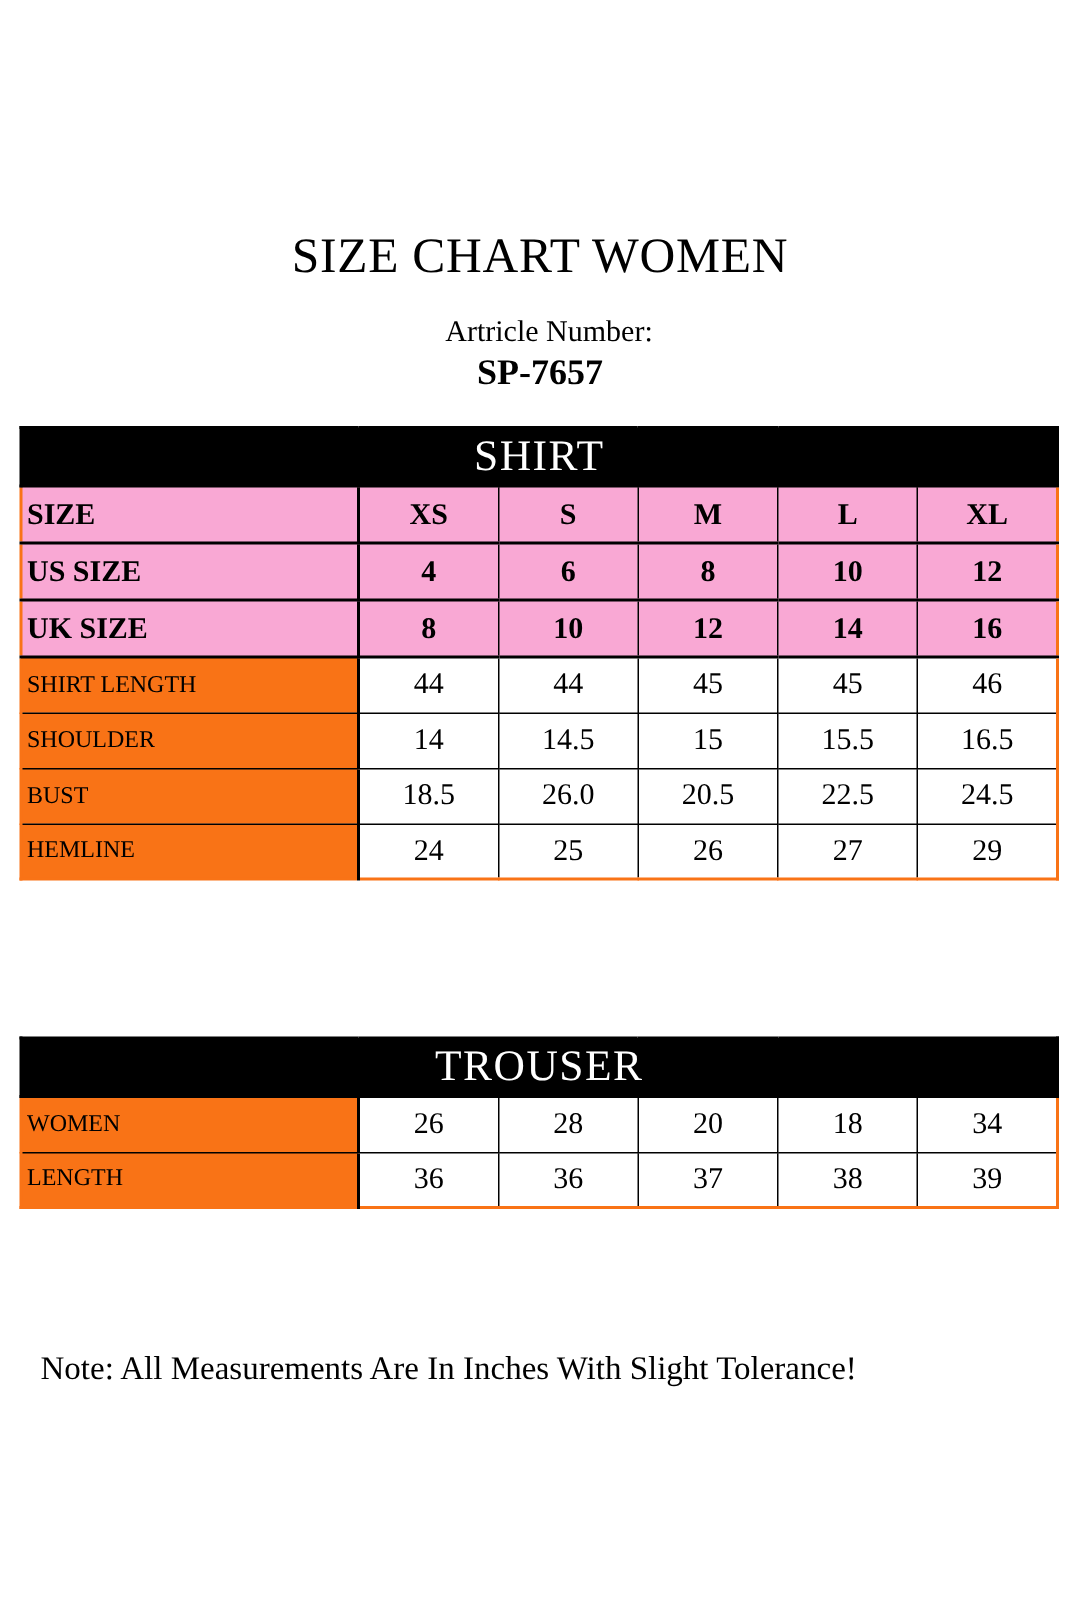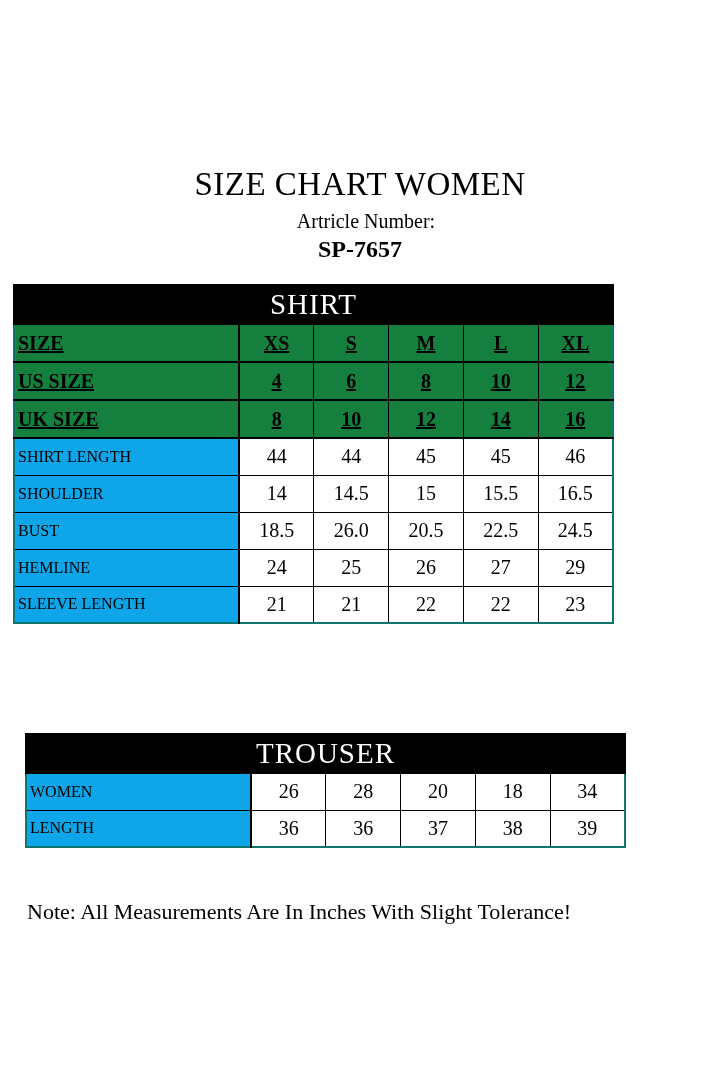--- a/index.html
+++ b/index.html
@@ -6,40 +6,40 @@
   html, body { background: #ffffff; }
   body {
     width: 720px; height: 1080px;
     position: relative;
     font-family: "Liberation Serif", "DejaVu Serif", serif;
     color: #000000;
     overflow: hidden;
   }
 
   .page-title {
-    position: absolute; top: 166px; left: 0; width: 720px;
+    position: absolute; top: 153px; left: 0; width: 720px;
     text-align: center; font-size: 33px; letter-spacing: 0.5px; font-family: Liberation Serif, serif;
   }
   .article-label {
     position: absolute; top: 210px; left: 0; width: 720px;
     text-align: center; font-size: 20px; padding-left: 12px;
   }
   .article-number {
     position: absolute; top: 236px; left: 0; width: 720px;
     text-align: center; font-size: 24px; font-weight: bold;
   }
 
   table.size-table {
     border-collapse: collapse;
     table-layout: fixed;
-    width: 601px;
-    border: 2px solid #0f766e;
+    width: 693px;
+    border: 2px solid #f97316;
   }
   .shirt-table-pos   { position: absolute; top: 284px; left: 13px; }
-  .trouser-table-pos { position: absolute; top: 733px; left: 13px; margin-left: 12px; }
+  .trouser-table-pos { position: absolute; top: 691px; left: 13px; }
 
   col.label-col { width: 225px; }
 
   td.band-cell {
     background: #000000; color: #ffffff;
     text-align: center; vertical-align: middle;
     height: 39px; font-size: 29px; letter-spacing: 1px;
     border: 2px solid #000000;
   }
 
@@ -47,30 +47,29 @@
     border: 1px solid #000000;
     height: 37px;
     text-align: center; vertical-align: middle;
     font-size: 20px;
     background: #ffffff;
   }
 
   td.label {
     text-align: left;
     padding-left: 3px;
-    background: #0ea5e9;
+    background: #f97316;
     border-right: 2px solid #000000;
   }
 
   tr.size-row td.cell {
-    background: #15803d;
+    background: #f9a8d4;
     font-weight: bold;
     height: 38px;
     border-bottom-width: 2px;
-    text-decoration: underline;
   }
   tr.size-row td.label-regular { font-weight: normal; }
 
   td.label-small { font-size: 16px; font-weight: normal; }
 
   .note {
     position: absolute; top: 899px; left: 27px;
     font-size: 22px;
   }
 </style>
@@ -143,28 +142,20 @@
       <td class="cell">24.5</td>
     </tr>
     <tr>
       <td class="cell label label-small">HEMLINE</td>
       <td class="cell">24</td>
       <td class="cell">25</td>
       <td class="cell">26</td>
       <td class="cell">27</td>
       <td class="cell">29</td>
     </tr>
-    <tr>
-      <td class="cell label label-small">SLEEVE LENGTH</td>
-      <td class="cell">21</td>
-      <td class="cell">21</td>
-      <td class="cell">22</td>
-      <td class="cell">22</td>
-      <td class="cell">23</td>
-    </tr>
   </tbody>
 </table>
 
 <table class="size-table trouser-table-pos">
   <colgroup>
     <col class="label-col">
       <col>
       <col>
       <col>
       <col>

